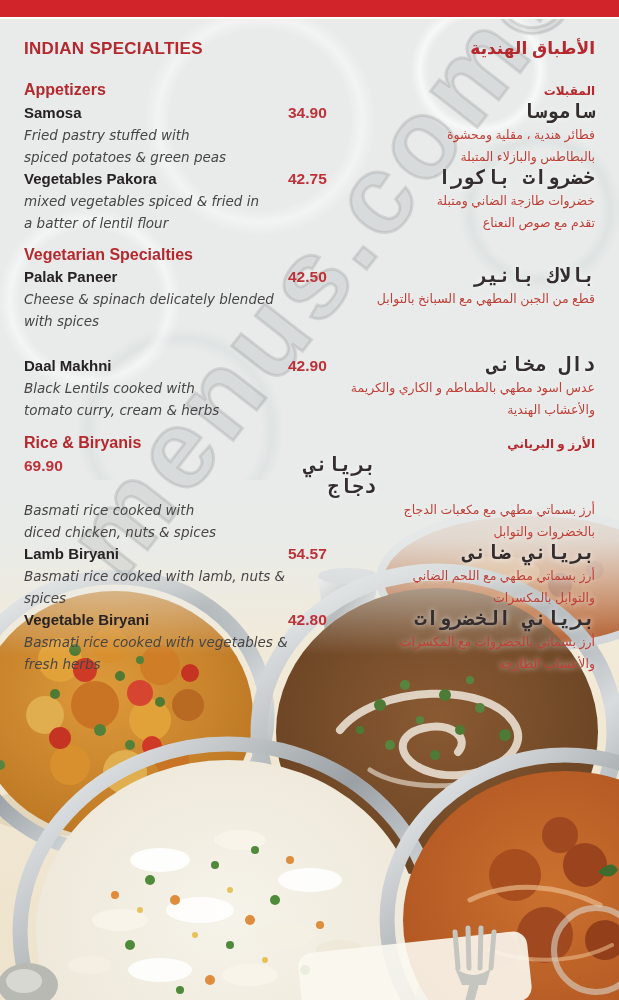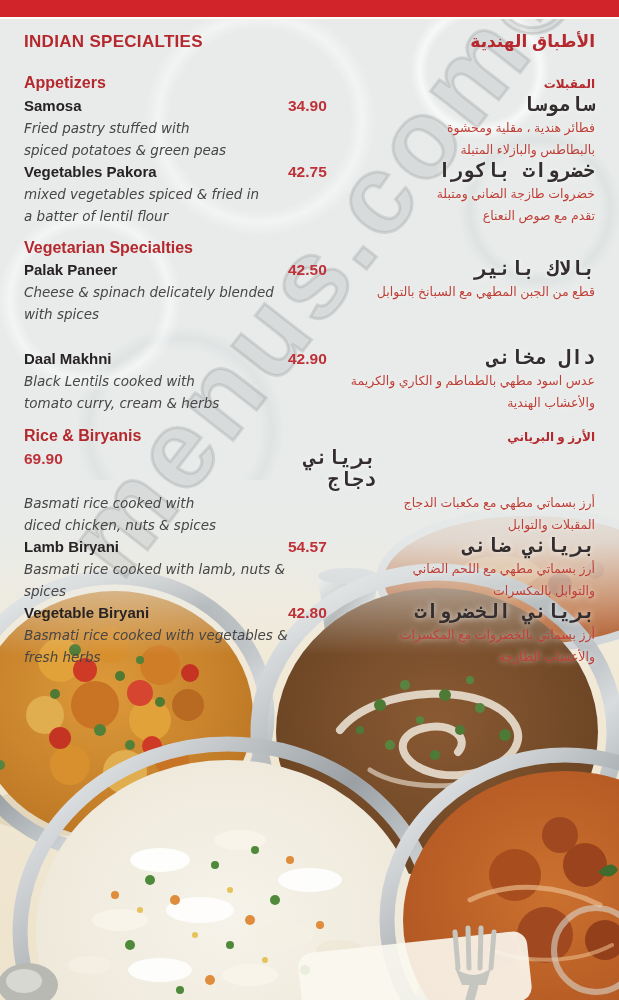--- a/index.html
+++ b/index.html
@@ -26,21 +26,21 @@
     white-space:nowrap;pointer-events:none;
   }
 
   
   .photo{position:absolute;left:0;top:480px;width:619px;height:520px;z-index:1;}
   .photo svg{display:block;}
   .photo-fade{position:absolute;left:0;top:0;width:100%;height:175px;
     background:linear-gradient(to bottom,rgba(232,235,234,1) 0%,rgba(232,235,234,.85) 35%,rgba(232,235,234,0) 100%);}
 
   
-  .content{position:absolute;inset:0;z-index:3;padding:0 24px;box-sizing:border-box;}
+  .content{position:absolute;inset:0;z-index:3;padding:7px 24px;box-sizing:border-box;}
   .title-row{display:flex;justify-content:space-between;align-items:baseline;padding-top:31px;}
   .title-en{font-size:17px;font-weight:bold;color:#b5282d;letter-spacing:.3px;}
   .title-ar{font-size:17px;font-weight:bold;color:#b5282d;direction:rtl;}
 
   .section-head{display:flex;justify-content:space-between;align-items:baseline;line-height:22px;text-align:center;}
   .section-name-en{font-size:16px;font-weight:bold;color:#b5282d;}
   .section-name-ar{font-size:12px;font-weight:bold;color:#b5282d;direction:rtl;}
 
   .head-row{display:grid;grid-template-columns:264px 88px 1fr;align-items:baseline;line-height:22px;}
   .item-name{font-size:15px;font-weight:bold;color:#272324;}
@@ -335,21 +335,21 @@
           <span class="price">69.90</span>
           <span class="item-name-ar">برياني دجاج</span>
         </div>
         <div class="desc-row">
           <div class="desc-en">
             <div>Basmati rice cooked with</div>
             <div>diced chicken, nuts &amp; spices</div>
           </div>
           <div class="desc-ar">
             <div>أرز بسماتي مطهي مع مكعبات الدجاج</div>
-            <div>المقبلات والتوابل</div>
+            <div>بالخضروات والتوابل</div>
           </div>
         </div>
       </div>
 
       <div class="item">
         <div class="head-row">
           <span class="item-name">Lamb Biryani</span>
           <span class="price">54.57</span>
           <span class="item-name-ar">برياني ضانى</span>
         </div>

